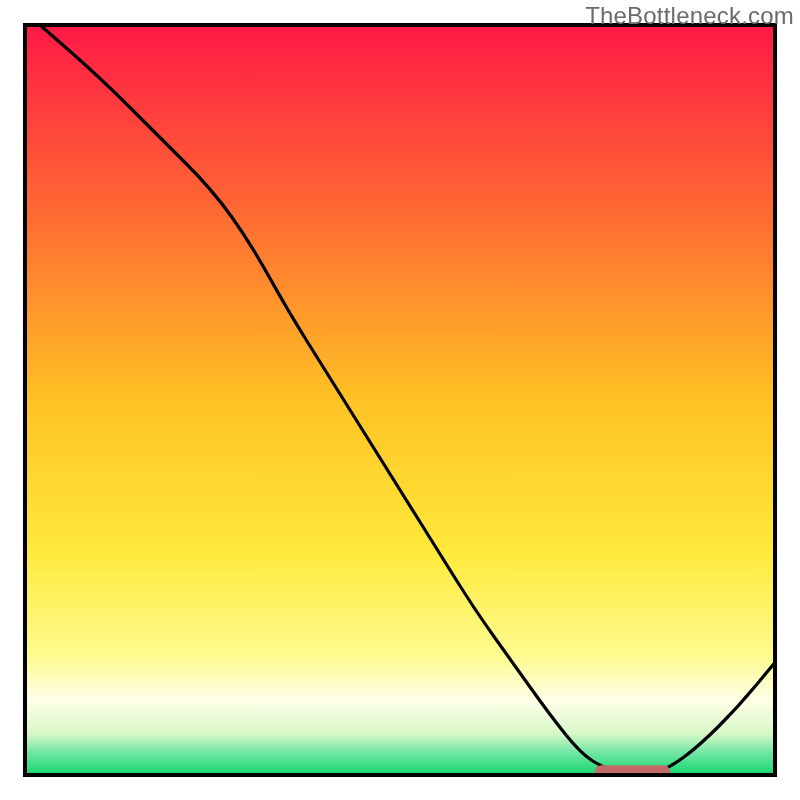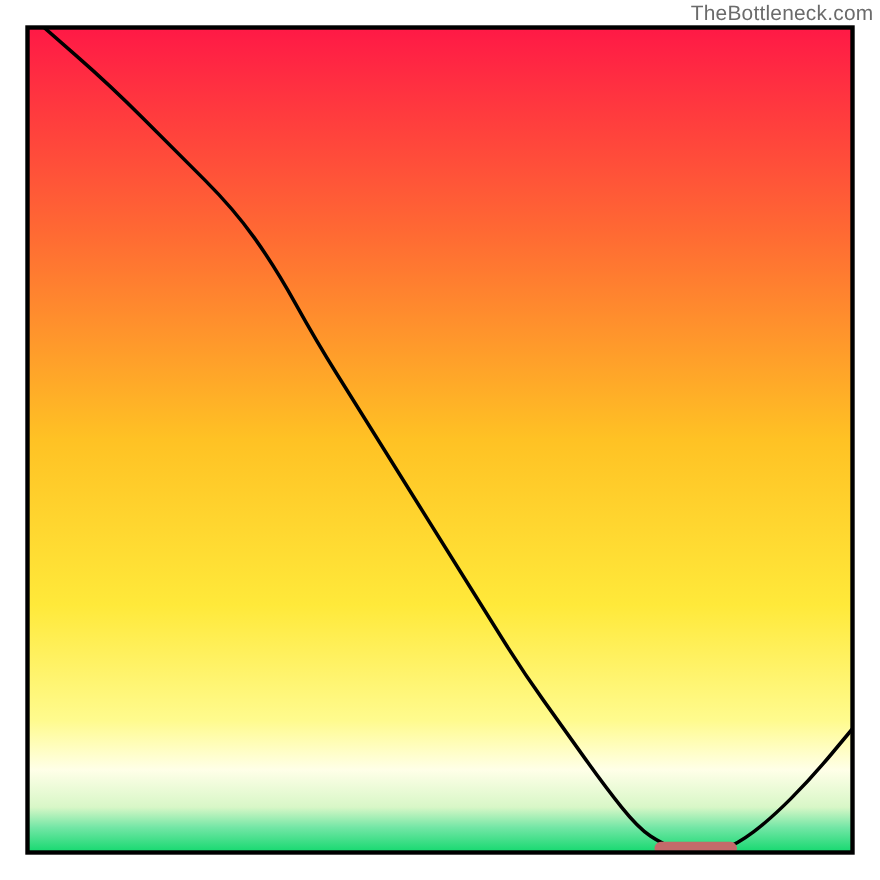--- a/index.html
+++ b/index.html
@@ -13,21 +13,21 @@
   }
   .chart-container {
     position: relative;
     width: 800px;
     height: 800px;
   }
   .watermark {
     position: absolute;
     top: 2px;
     right: 6px;
-    font-size: 19px;
+    font-size: 24px;
     font-weight: 500;
     color: #6b6b6b;
     letter-spacing: 0.2px;
     z-index: 10;
   }
   svg {
     display: block;
   }
 </style>
 </head>

